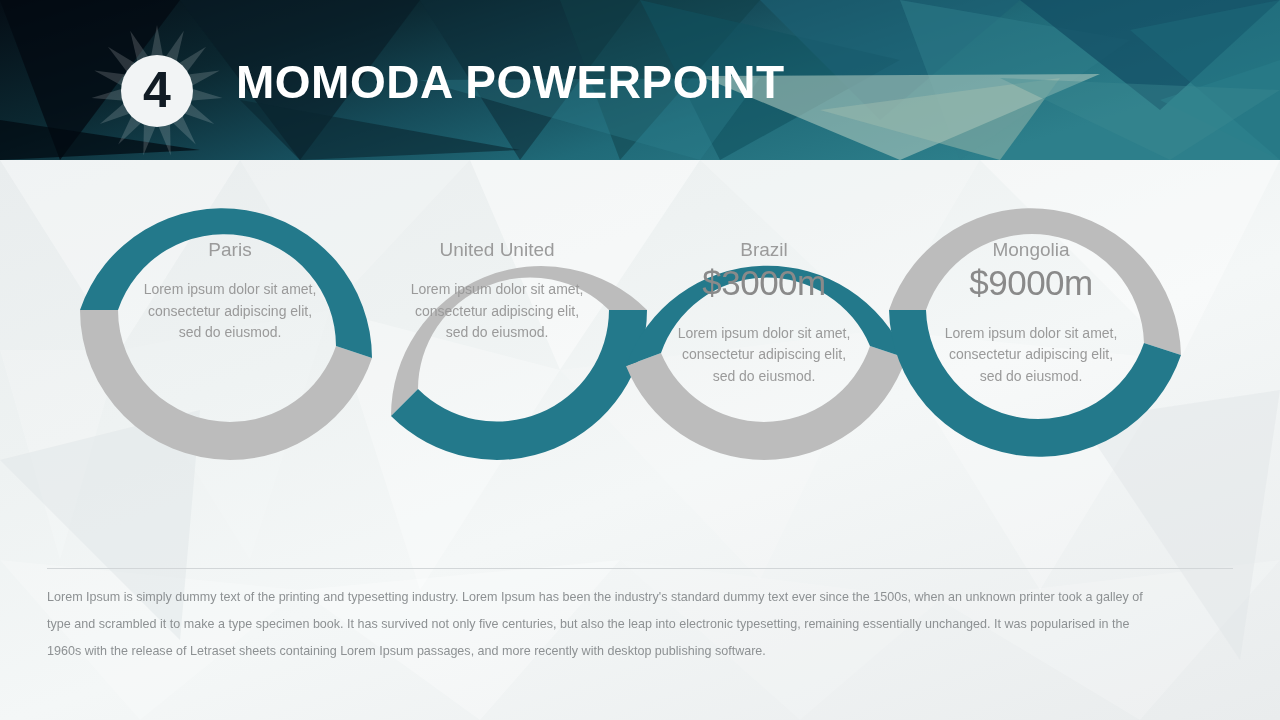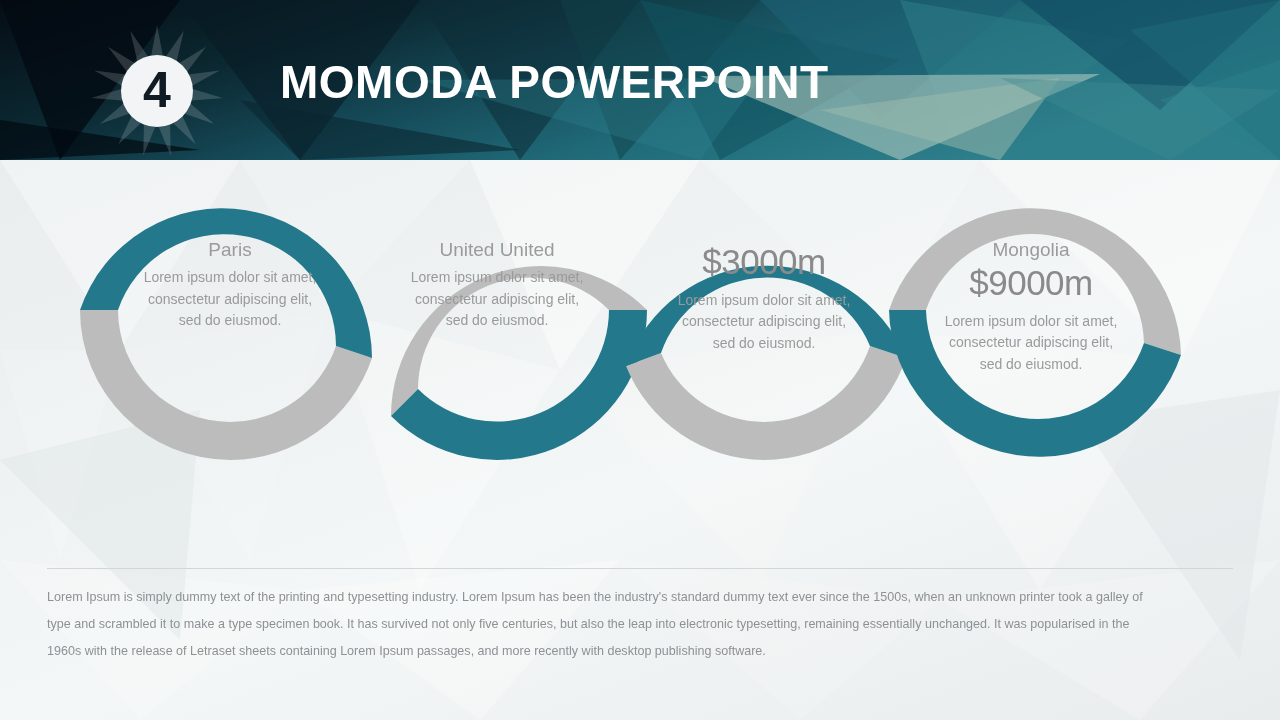--- a/index.html
+++ b/index.html
@@ -43,21 +43,20 @@
   .header-title {
     position: absolute;
     left: 236px;
     top: 55px;
     font-size: 46px;
     font-weight: bold;
     color: #ffffff;
     letter-spacing: 0.5px;
     white-space: nowrap;
     z-index: 5;
-    margin-left: 44px;
   }
 
   .badge {
     position: absolute;
     left: 88px;
     top: 22px;
     width: 138px;
     height: 138px;
     z-index: 5;
   }
@@ -110,21 +109,21 @@
   .ring-value {
     font-size: 35px;
     color: #8a8a8a;
     line-height: 1.25;
     letter-spacing: -0.5px;
   }
   .ring-desc {
     font-size: 14px;
     color: #9a9a9a;
     line-height: 1.55;
-    margin-top: 6px;
+    margin-top: 18px;
   }
 
   
   .divider {
     position: absolute;
     left: 47px;
     top: 568px;
     width: 1186px;
     height: 1px;
     background: #d2d6d8;
@@ -263,20 +262,21 @@
       </div>
     </div>
 
     <div class="ring" style="left:614px; z-index:3;">
       <svg width="300" height="300" viewBox="0 0 300 300">
         <path d="M 150 300 A 150 150 0 0 1 12 206 L 47 193 A 112 112 0 0 0 150 262 Z" fill="#BCBCBC"></path>
         <path d="M 150 262 A 112 112 0 0 0 256 186 L 292 198 A 150 150 0 0 1 150 300 Z" fill="#BCBCBC"></path>
         <path d="M 12 206 A 150 150 0 0 1 292 198 L 256 186 A 112 112 0 0 0 47 193 Z" fill="#23798B"></path>
       </svg>
       <div class="ring-text">
+        <div class="ring-label">Brazil</div>
         <div class="ring-value">$3000m</div>
         <div class="ring-desc">
           <div>Lorem ipsum dolor sit amet,</div>
           <div>consectetur adipiscing elit,</div>
           <div>sed do eiusmod.</div>
         </div>
       </div>
     </div>
 
     <div class="ring" style="left:881px; z-index:4;">

